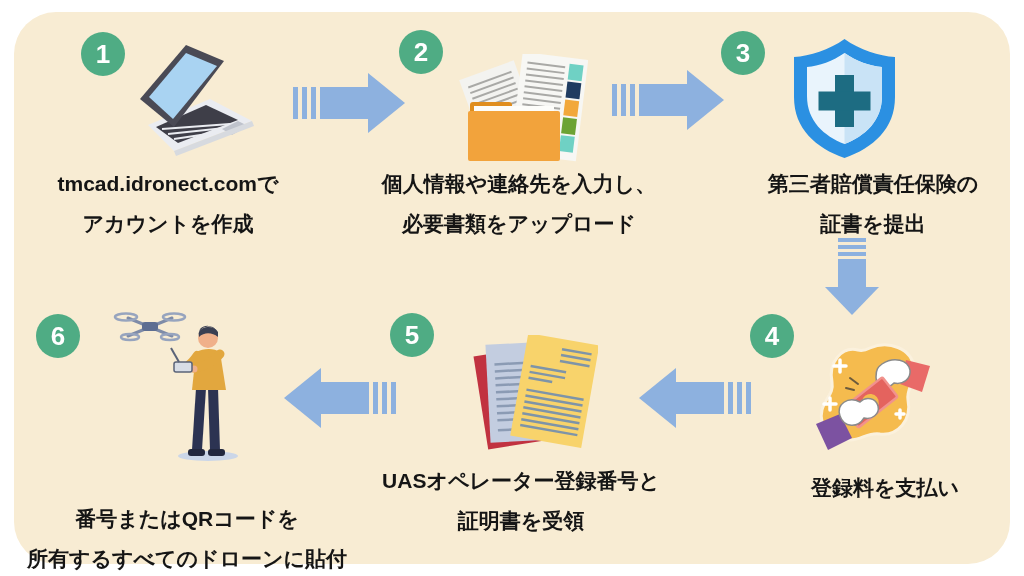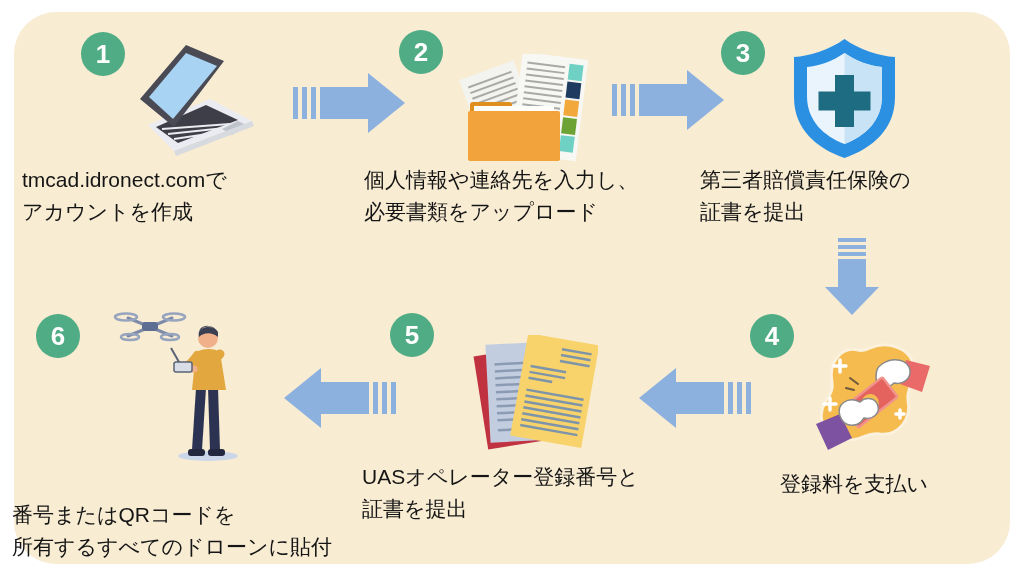--- a/index.html
+++ b/index.html
@@ -20,22 +20,22 @@
   }
   .step{position:absolute;}
   .badge{
     position:absolute;width:44px;height:44px;border-radius:50%;
     background:var(--green);color:#FFFFFF;
     display:flex;align-items:center;justify-content:center;
     font-size:26px;font-weight:bold;
   }
   .icon{position:absolute;}
   .caption{
-    position:absolute;color:var(--ink);font-weight:normal;
-    font-size:21px;line-height:32px;text-align:left;
+    position:absolute;color:var(--ink);font-weight:bold;
+    font-size:21px;line-height:40px;text-align:center;
     white-space:pre-line;letter-spacing:0px;
   }
   .arrow{position:absolute;}
   .arrow svg{display:block;}
 </style>
 </head>
 <body>
 
 <div class="panel"></div>
 
@@ -134,21 +134,21 @@
   <div class="badge" style="left:721px;top:31px;">
     <span>3</span>
   </div>
   <svg class="icon" style="left:782px;top:37px;" width="125" height="123" viewBox="0 0 125 123">
     <path d="M62.5,2 C78,13 97,19 113,20 L113,60 C113,92 91,111 62.5,121 C34,111 12,92 12,60 L12,20 C28,19 47,13 62.5,2 Z" fill="#2B90E2"></path>
     <path d="M62.5,16 C74,24 88,29 100,30 L100,59 C100,84 83,99 62.5,107 C42,99 25,84 25,59 L25,30 C37,29 51,24 62.5,16 Z" fill="#E9F4FC"></path>
     <path d="M62.5,16 C74,24 88,29 100,30 L100,59 C100,84 83,99 62.5,107 Z" fill="#C9E3F6"></path>
     <rect x="53" y="38" width="19" height="52" fill="#1D6C82"></rect>
     <rect x="36.5" y="54.5" width="52" height="19" fill="#1D6C82"></rect>
   </svg>
-  <div class="caption" style="left:700px;top:164px;width:250px;">第三者賠償責任保険の
+  <div class="caption" style="left:748px;top:164px;width:250px;">第三者賠償責任保険の
 証書を提出</div>
 </div>
 
 <div class="arrow" style="left:824px;top:238px;">
   <svg width="56" height="78" viewBox="0 0 56 78">
     <g fill="#8DB1DF">
       <rect x="14" y="0" width="28" height="4"></rect>
       <rect x="14" y="7" width="28" height="4"></rect>
       <rect x="14" y="14" width="28" height="4"></rect>
       <rect x="14" y="21" width="28" height="28"></rect>
@@ -235,21 +235,21 @@
           <line x1="64" y1="66" x2="122" y2="66"></line>
         <line x1="64" y1="72" x2="122" y2="72"></line>
           <line x1="64" y1="78" x2="122" y2="78"></line>
         <line x1="64" y1="84" x2="122" y2="84"></line>
           <line x1="64" y1="90" x2="122" y2="90"></line>
         <line x1="64" y1="96" x2="122" y2="96"></line>
       </g>
     </g>
   </svg>
   <div class="caption" style="left:362px;top:461px;width:318px;">UASオペレーター登録番号と
-証書を提出</div>
+証明書を受領</div>
 </div>
 
 <div class="arrow" style="left:282px;top:366px;">
   <svg width="114" height="64" viewBox="0 0 114 64">
     <g fill="#8DB1DF">
       <polygon points="39,2 2,32 39,62"></polygon>
       <rect x="39" y="16" width="48" height="32"></rect>
       <rect x="91" y="16" width="5" height="32"></rect>
       <rect x="100" y="16" width="5" height="32"></rect>
       <rect x="109" y="16" width="5" height="32"></rect>

